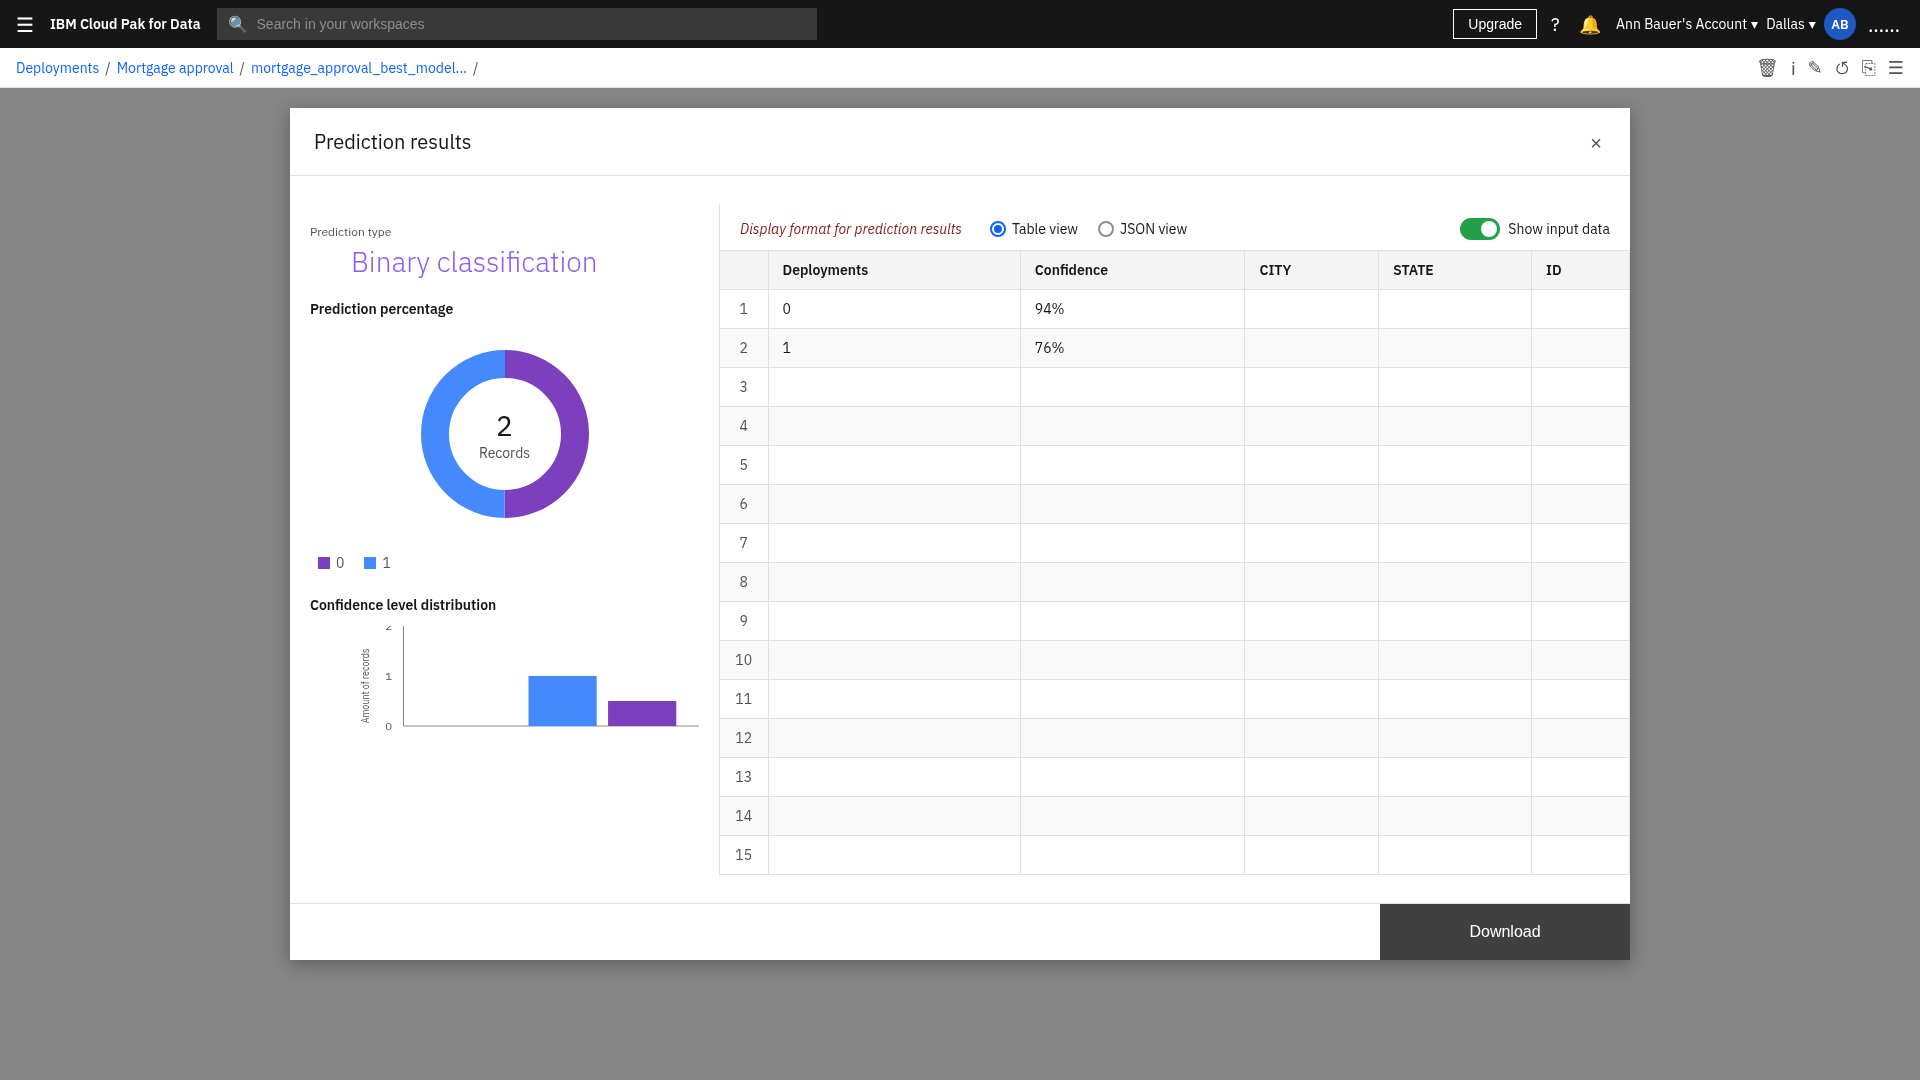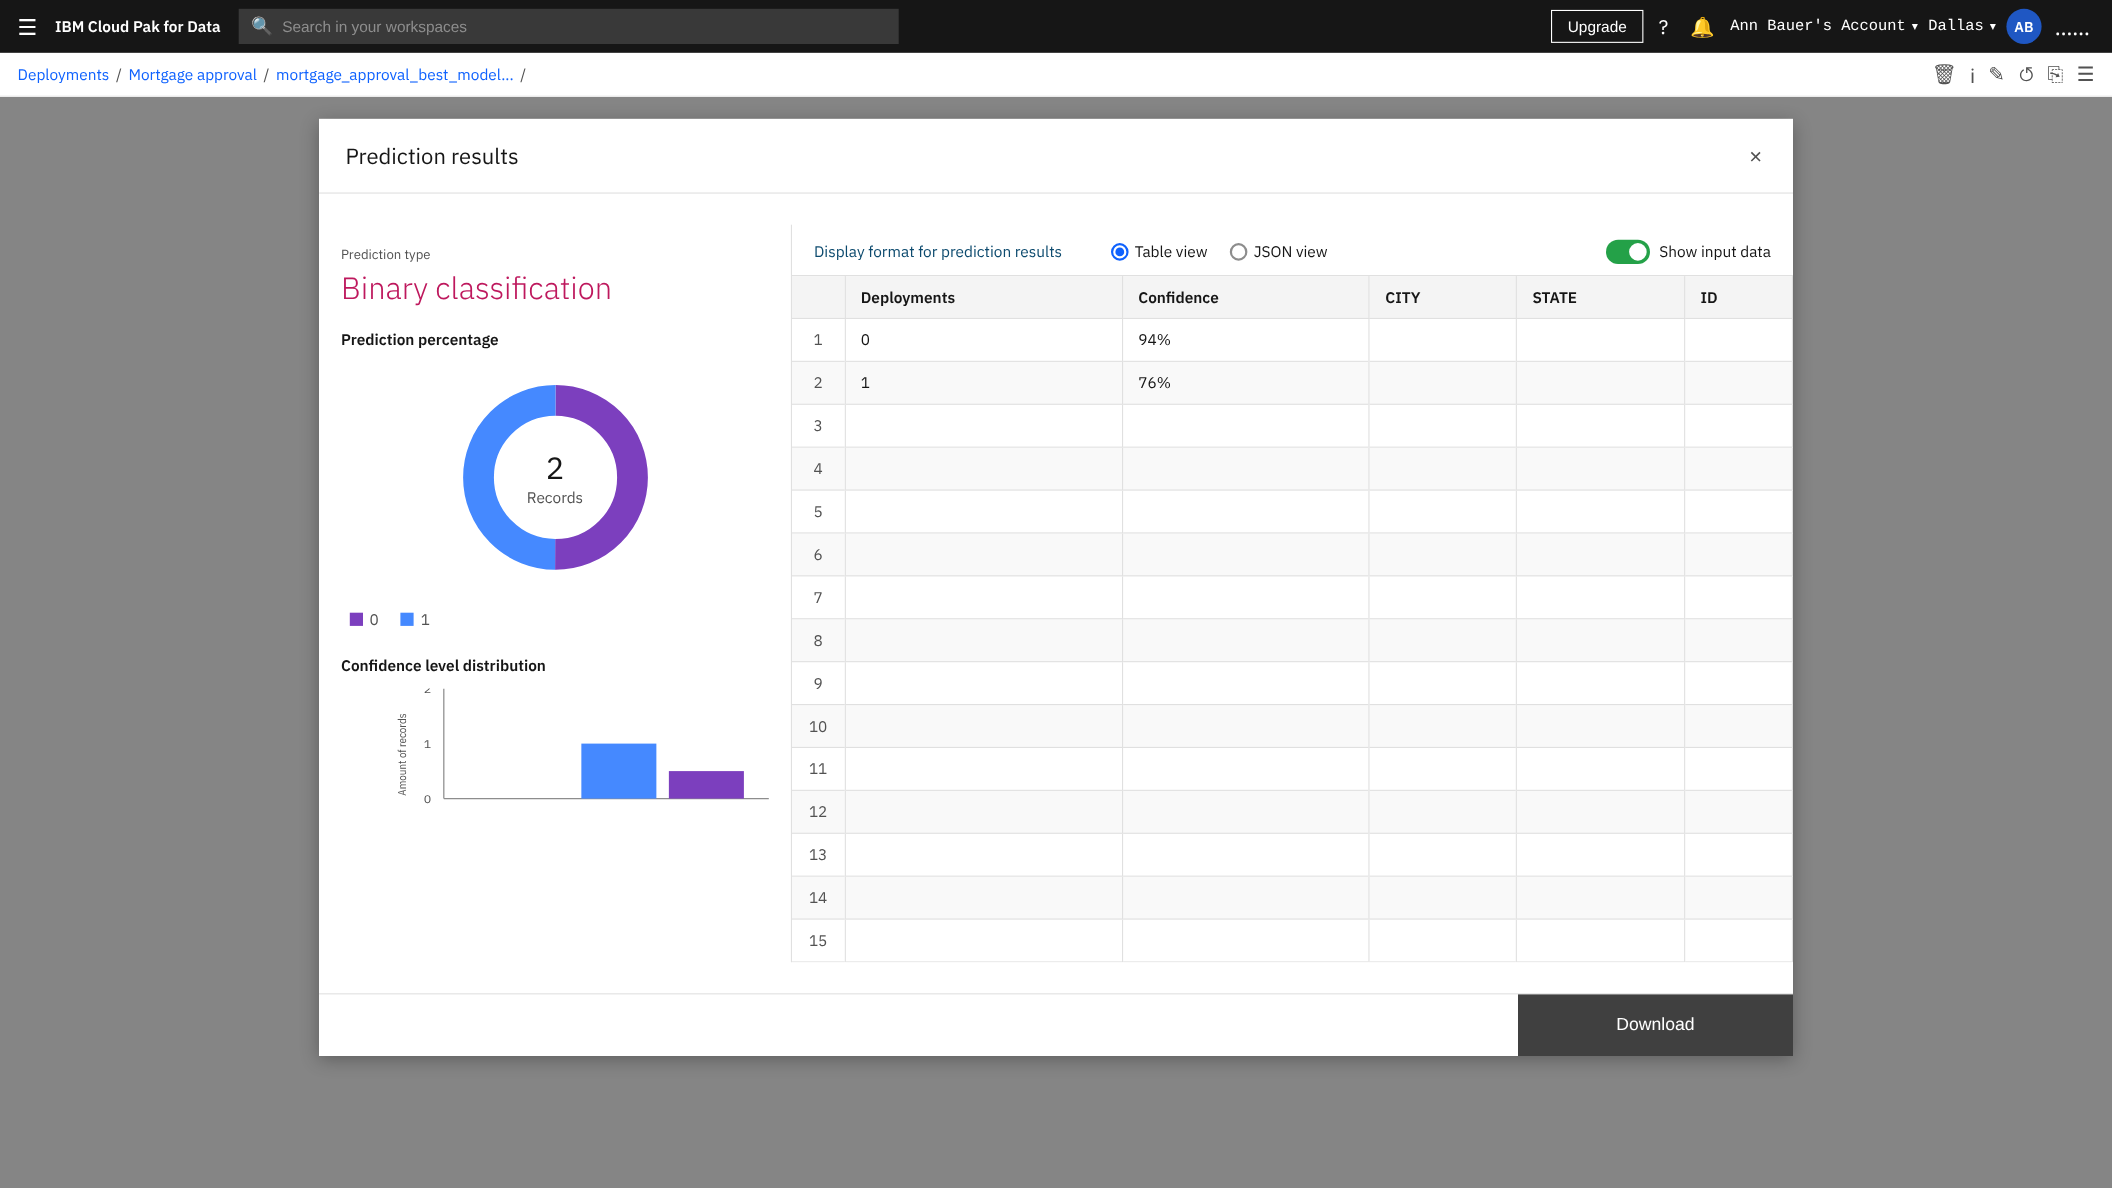--- a/index.html
+++ b/index.html
@@ -42,21 +42,21 @@
     .topnav-right { margin-left: auto; display: flex; align-items: center; gap: 8px; }
     .topnav-upgrade {
       background: transparent;
       border: 1px solid #fff;
       color: #fff;
       padding: 6px 14px;
       font-size: 14px;
       cursor: pointer;
     }
     .topnav-icon { color: #fff; font-size: 18px; cursor: pointer; padding: 6px; }
-    .topnav-account { color: #fff; font-size: 14px; cursor: pointer; display: flex; align-items: center; gap: 4px; font-family: Liberation Mono, monospace; }
+    .topnav-account { color: #fff; font-size: 14px; cursor: pointer; display: flex; align-items: center; gap: 4px; }
     .topnav-avatar {
       width: 32px; height: 32px; background: #1f57c3; color: #fff;
       border-radius: 50%; display: flex; align-items: center; justify-content: center;
       font-size: 13px; font-weight: 600; cursor: pointer;
     }
     .topnav-apps { color: #fff; font-size: 20px; cursor: pointer; padding: 4px; }
 
     
     .breadcrumb-bar {
       background: #fff;
@@ -120,21 +120,21 @@
     
     .left-panel {
       width: 430px;
       min-width: 430px;
       border-right: 1px solid #e0e0e0;
       padding: 20px;
       overflow-y: auto;
       position: relative;
     }
     .prediction-type-label { font-size: 12px; color: #525252; margin-bottom: 4px; }
-    .prediction-type-value { font-size: 28px; font-weight: 300; color: #be185d; margin-bottom: 20px; }
+    .prediction-type-value { font-size: 28px; font-weight: 300; color: #8b5cf6; margin-bottom: 20px; margin-left: 41px; }
 
     
     .prediction-percentage-label { font-size: 14px; font-weight: 600; color: #161616; margin-bottom: 16px; }
     .donut-container {
       display: flex;
       justify-content: center;
       margin-bottom: 20px;
       position: relative;
     }
     .donut-center-text {
@@ -162,21 +162,21 @@
       flex-direction: column;
       overflow: hidden;
     }
     .display-format-bar {
       padding: 14px 20px 10px;
       display: flex;
       align-items: center;
       gap: 20px;
       border-bottom: 1px solid #e0e0e0;
     }
-    .format-label { font-size: 14px; color: #0c4a6e; margin-right: 24px; }
+    .format-label { font-size: 14px; color: #7f1d1d; margin-right: 8px; font-style: italic; }
     .radio-group { display: flex; gap: 20px; align-items: center; }
     .radio-item { display: flex; align-items: center; gap: 6px; font-size: 14px; color: #161616; cursor: pointer; }
     .radio-circle {
       width: 16px; height: 16px; border-radius: 50%;
       border: 2px solid #0f62fe;
       display: flex; align-items: center; justify-content: center;
     }
     .radio-circle.filled::after {
       content: '';
       width: 8px; height: 8px; border-radius: 50%; background: #0f62fe;

